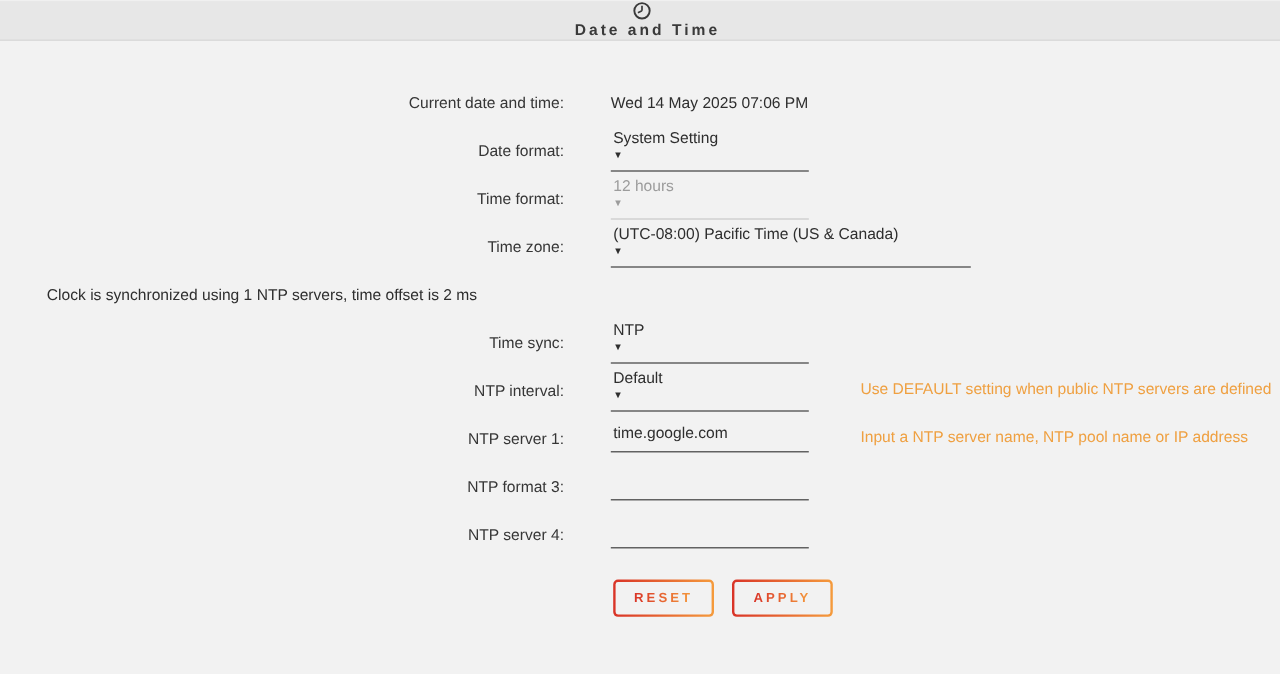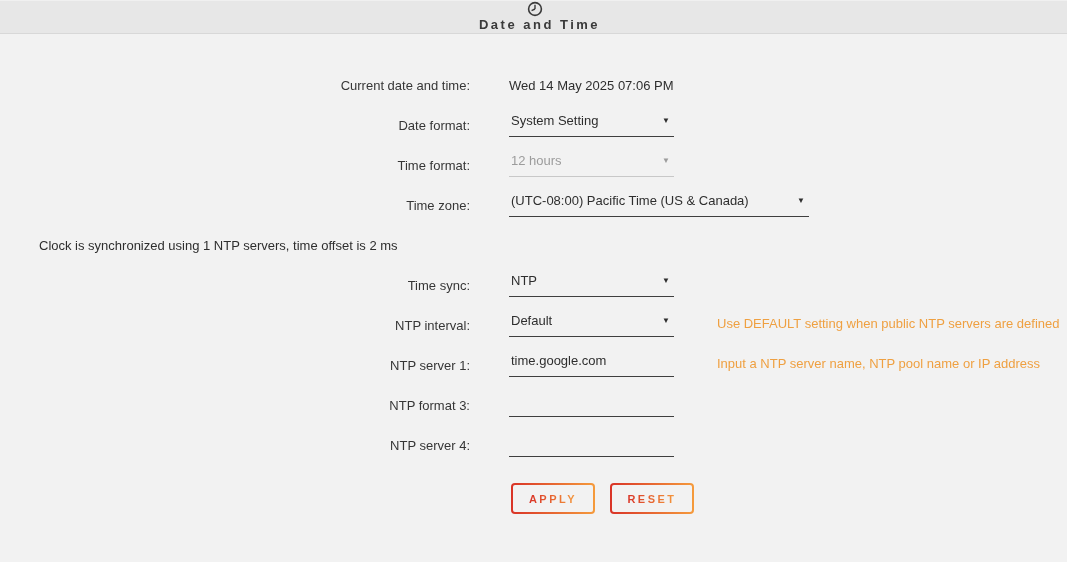--- a/index.html
+++ b/index.html
@@ -40,27 +40,28 @@
     font-size:13px;
     color:#363636;
   }
   .field { margin-left:39px; position:relative; flex:1; display:flex; align-items:center; }
 
   .static-value { font-size:13px; color:#2e2e2e; }
 
   .select {
     width:165px;
     display:flex;
-    justify-content:space-between;
+    justify-content:center;
     align-items:flex-start;
     border-bottom:1px solid #3f3f3f;
     padding:0 4px 8px 2px;
     font-size:13px;
     color:#2e2e2e;
     cursor:pointer;
+    flex-direction:column;
   }
   .select.wide { width:300px; }
   .select .arrow { font-size:8px; color:#2e2e2e; padding-top:3px; }
   .select.disabled { color:#9c9c9c; border-bottom-color:#c8c8c8; cursor:default; }
   .select.disabled .arrow { color:#9c9c9c; }
 
   .text-input {
     width:165px;
     border:none;
     border-bottom:1px solid #3f3f3f;
@@ -211,24 +212,24 @@
     <div class="row">
       <div class="label">NTP server 4:</div>
       <div class="field">
         <input class="text-input" type="text" value="" style="">
       </div>
     </div>
 
     <div class="button-row">
       <div class="btn">
         <div class="btn-inner">
-          <span class="btn-label">APPLY</span>
+          <span class="btn-label">RESET</span>
         </div>
       </div>
       <div class="btn">
         <div class="btn-inner">
-          <span class="btn-label">RESET</span>
+          <span class="btn-label">APPLY</span>
         </div>
       </div>
     </div>
 
   </main>
 </div>
 
 </body></html>

